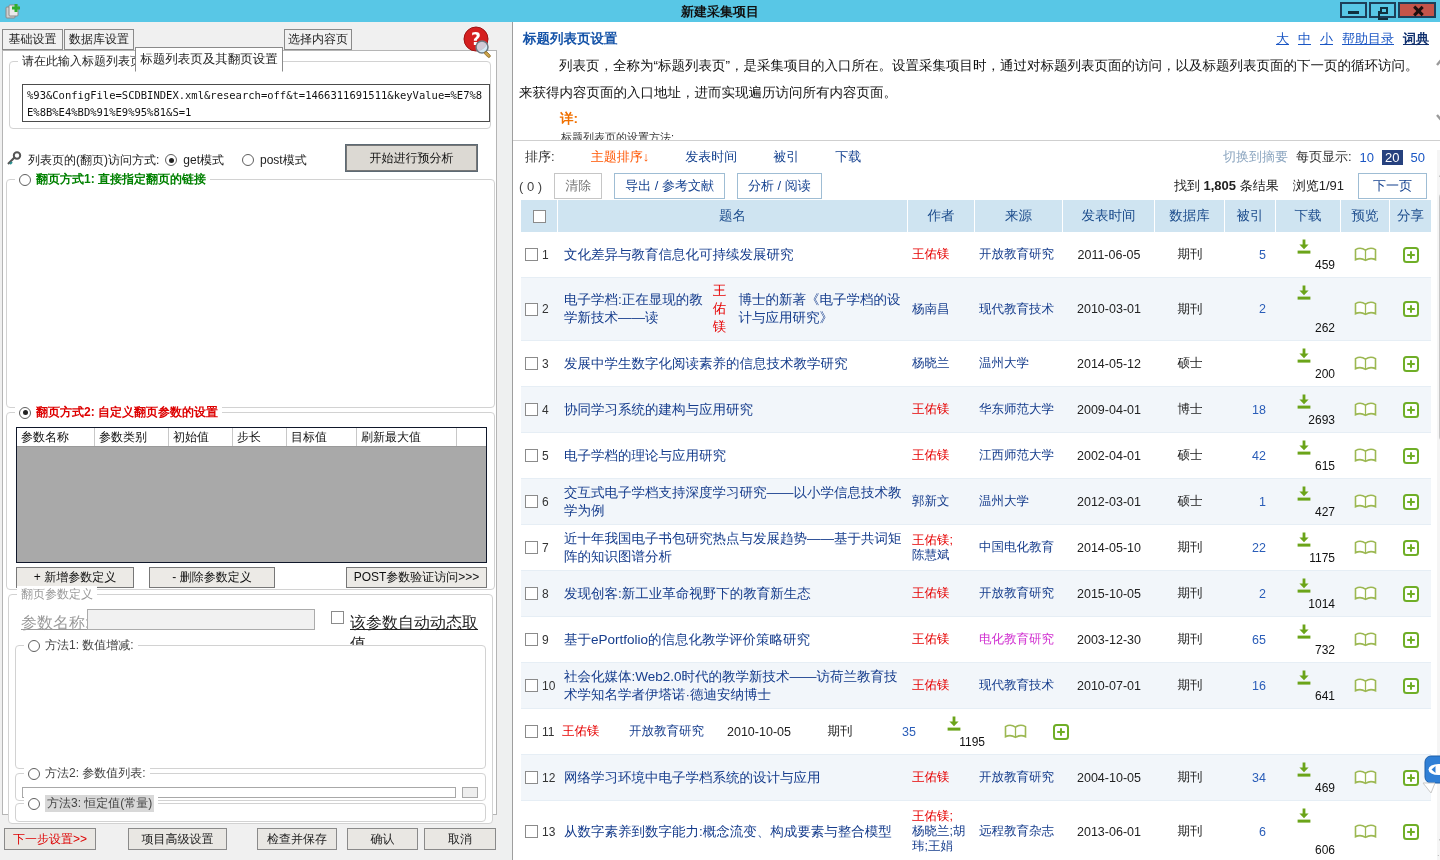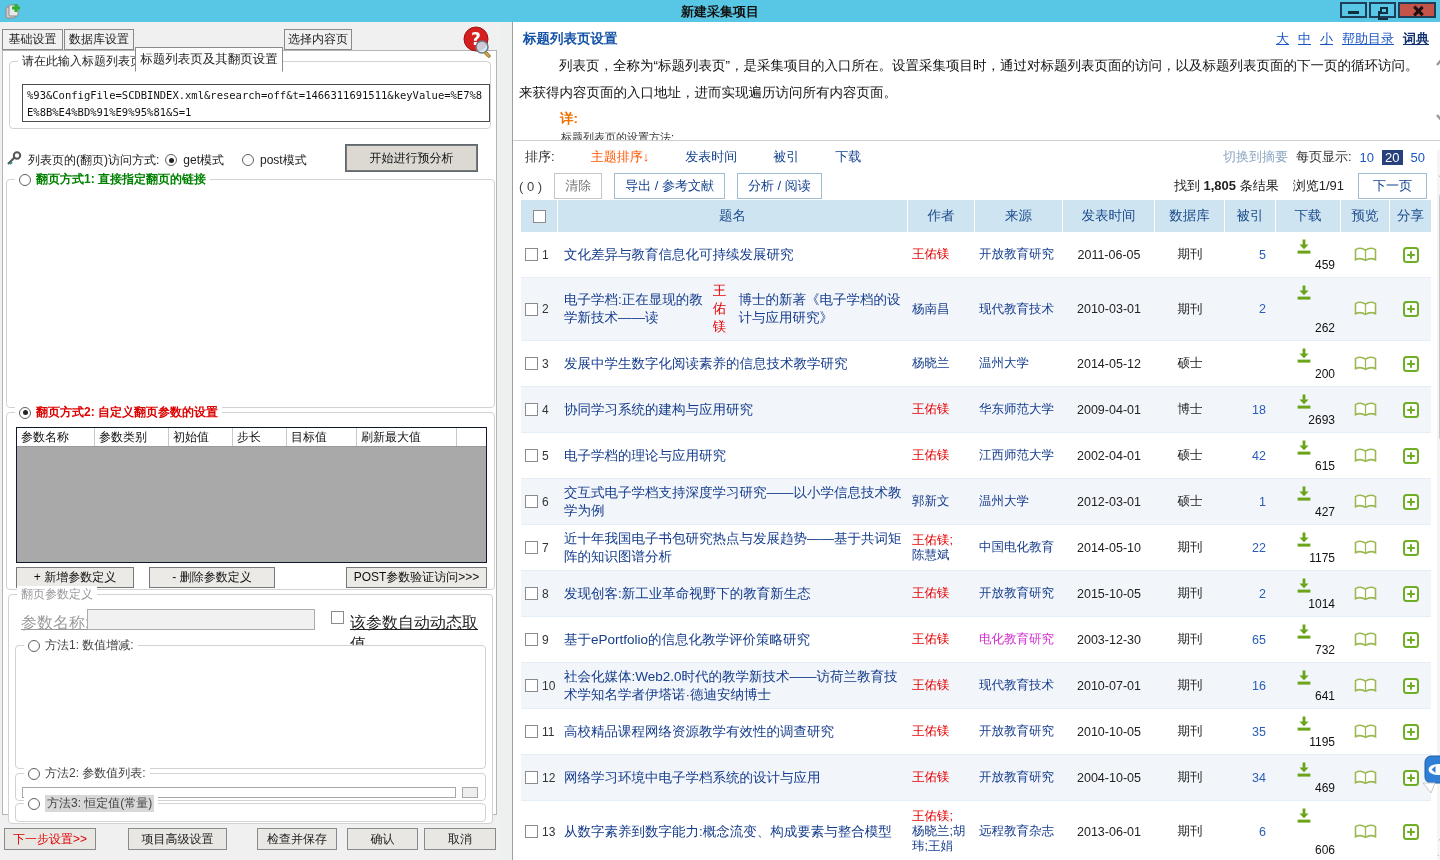--- a/index.html
+++ b/index.html
@@ -658,23 +658,20 @@
               <rect x="1" y="1" width="14" height="14" rx="2.5" fill="#fff" stroke="#6fae27" stroke-width="2"></rect>
               <path d="M8 4.2v7.6 M4.2 8h7.6" stroke="#6fae27" stroke-width="2"></path>
             </svg>
           </span>
         </div>
         <div class="trow">
           <span class="c cb">
             <span class="checkbox"></span>
             <span class="rownum">11</span>
           </span>
-          <span class="c title">
-            <span class="">高校精品课程网络资源教学有效性的调查研究</span>
-          </span>
           <span class="c author">
             <span class="red">王佑镁</span>
           </span>
           <span class="c source">开放教育研究</span>
           <span class="c date">2010-10-05</span>
           <span class="c db">期刊</span>
           <span class="c cited">35</span>
           <span class="c dlc">
             <span class="dlic"><svg width="16" height="16" viewBox="0 0 16 16">
                 <path d="M8 0.5v6.4" stroke="#6ba419" stroke-width="2.8" fill="none"></path>

